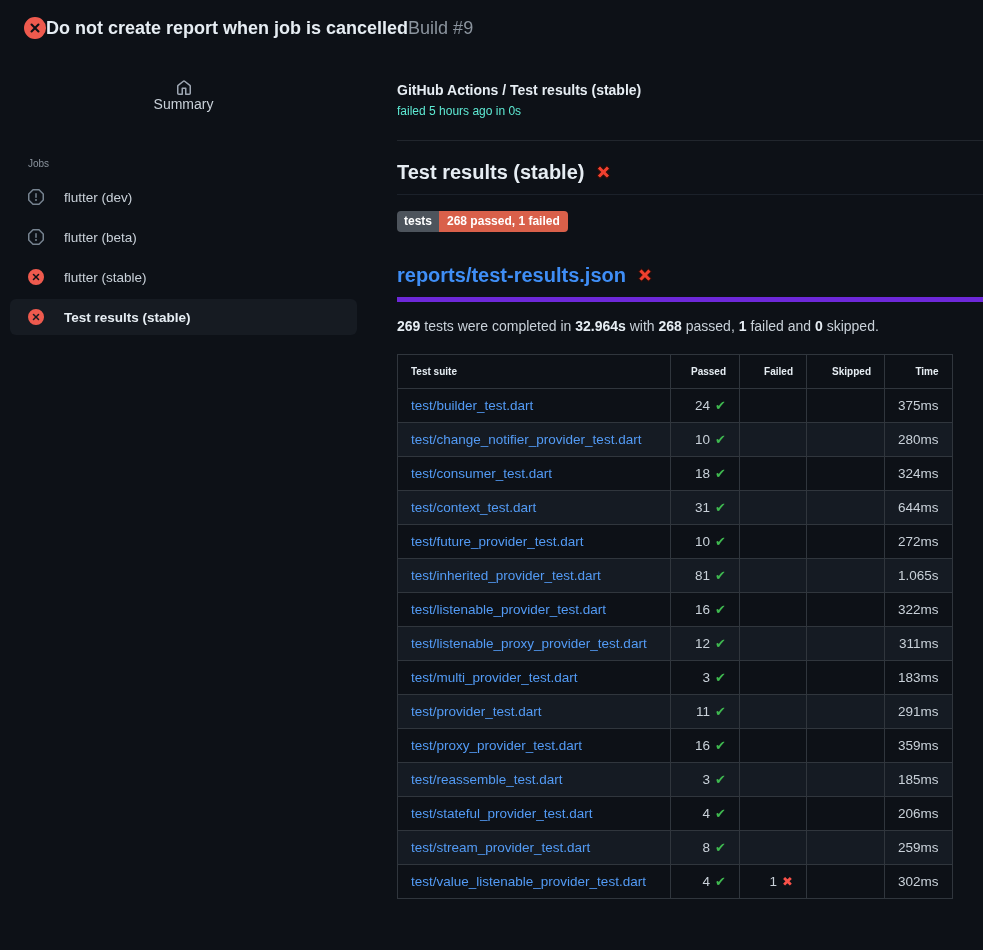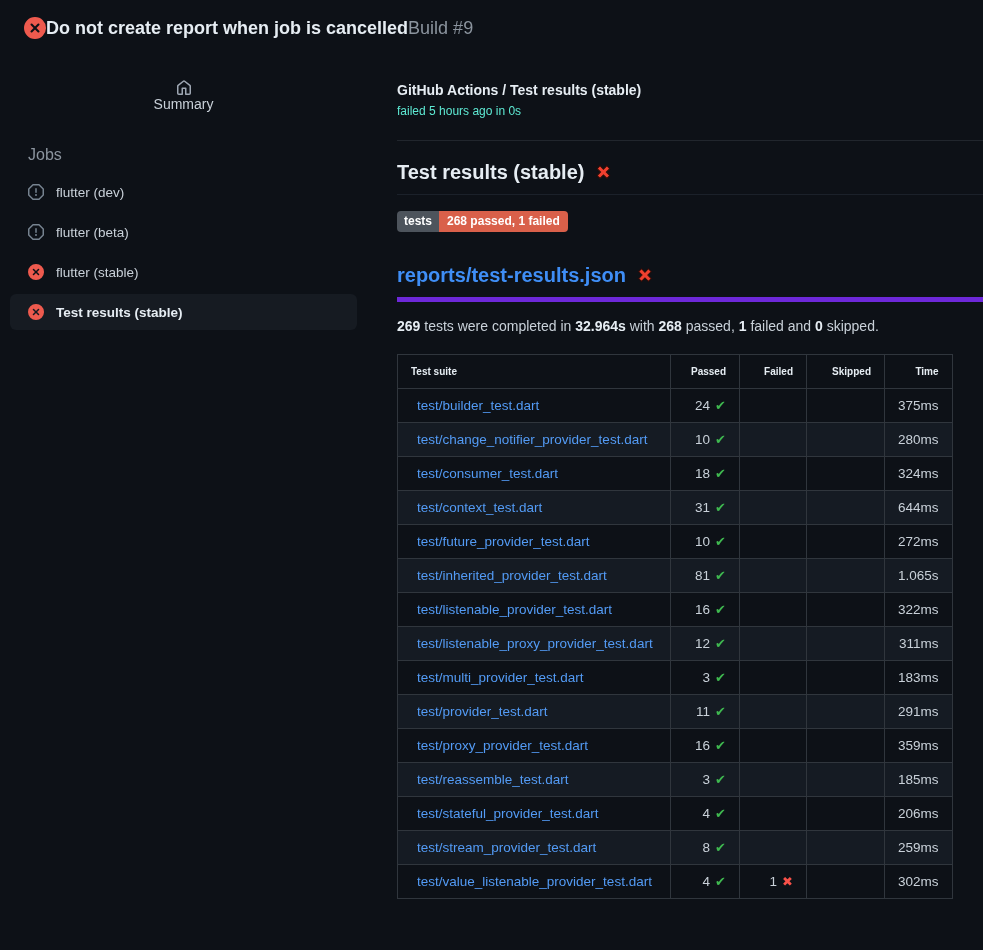--- a/index.html
+++ b/index.html
@@ -17,22 +17,22 @@
 
   .icon-16 { width: 16px; height: 16px; flex: none; display: block; }
   .icon-22 { width: 22px; height: 22px; flex: none; display: block; }
 
   
   .layout { display: flex; align-items: flex-start; }
 
   
   .sidebar { width: 373px; flex: none; padding: 22px 16px 0 10px; }
   .summary-item { display: flex; align-items: center; gap: 0; padding: 6px 18px; font-size: 14px; color: #c9d1d9; cursor: pointer; flex-direction: column; }
-  .jobs-label { margin: 28px 0 10px 18px; font-size: 16px; color: #8b949e; }
-  .job-item { display: flex; align-items: flex-end; gap: 12px; padding: 10px 18px; margin-bottom: 4px; border-radius: 6px; font-size: 13.5px; color: #c9d1d9; cursor: pointer; }
+  .jobs-label { margin: 40px 0 10px 18px; font-size: 10px; color: #8b949e; }
+  .job-item { display: flex; align-items: flex-end; gap: 20px; padding: 10px 18px; margin-bottom: 4px; border-radius: 6px; font-size: 13.5px; color: #c9d1d9; cursor: pointer; }
   .job-item.selected { background: #161b22; font-weight: 700; color: #e6edf3; }
   .job-item .ic { display: none; }
   .job-item.status-cancelled .ic-cancelled { display: block; }
   .job-item.status-failed .ic-failed { display: block; }
 
   
   .main { flex: 1; padding: 30px 0 0 24px; min-width: 0; }
   .breadcrumb { font-size: 14px; font-weight: 700; color: #e6edf3; }
   .status-line { margin-top: 6px; font-size: 12px; color: #5eead4; }
   .divider { border-bottom: 1px solid #21262d; margin-top: 22px; }
@@ -50,21 +50,21 @@
   p.run-summary { margin-top: 16px; font-size: 14px; color: #c9d1d9; }
   p.run-summary b { color: #e6edf3; }
 
   
   table.results { margin-top: 20px; border-collapse: collapse; table-layout: fixed; font-size: 13.5px; }
   table.results th, table.results td { border: 1px solid #30363d; padding: 7px 13px; height: 34px; }
   table.results th { font-size: 10px; font-weight: 700; color: #e6edf3; text-align: right; }
   table.results th.col-suite { text-align: left; }
   table.results td { text-align: right; color: #c9d1d9; white-space: nowrap; }
   table.results td.suite { text-align: left; }
-  table.results td.suite a { color: #539bf5; text-decoration: none; cursor: pointer; margin-left: 6px; }
+  table.results td.suite a { color: #539bf5; text-decoration: none; cursor: pointer; }
   table.results tbody tr:nth-child(2n) { background: #151b23; }
   .check { color: #3fb950; margin-left: 5px; font-size: 13px; }
   .cross-sm { color: #f85149; margin-left: 5px; font-size: 13px; font-weight: 700; }
 </style>
 </head>
 <body>
 
 <svg width="0" height="0" style="position:absolute" aria-hidden="true">
   <defs>
     <symbol id="sym-x-circle" viewBox="0 0 16 16">

